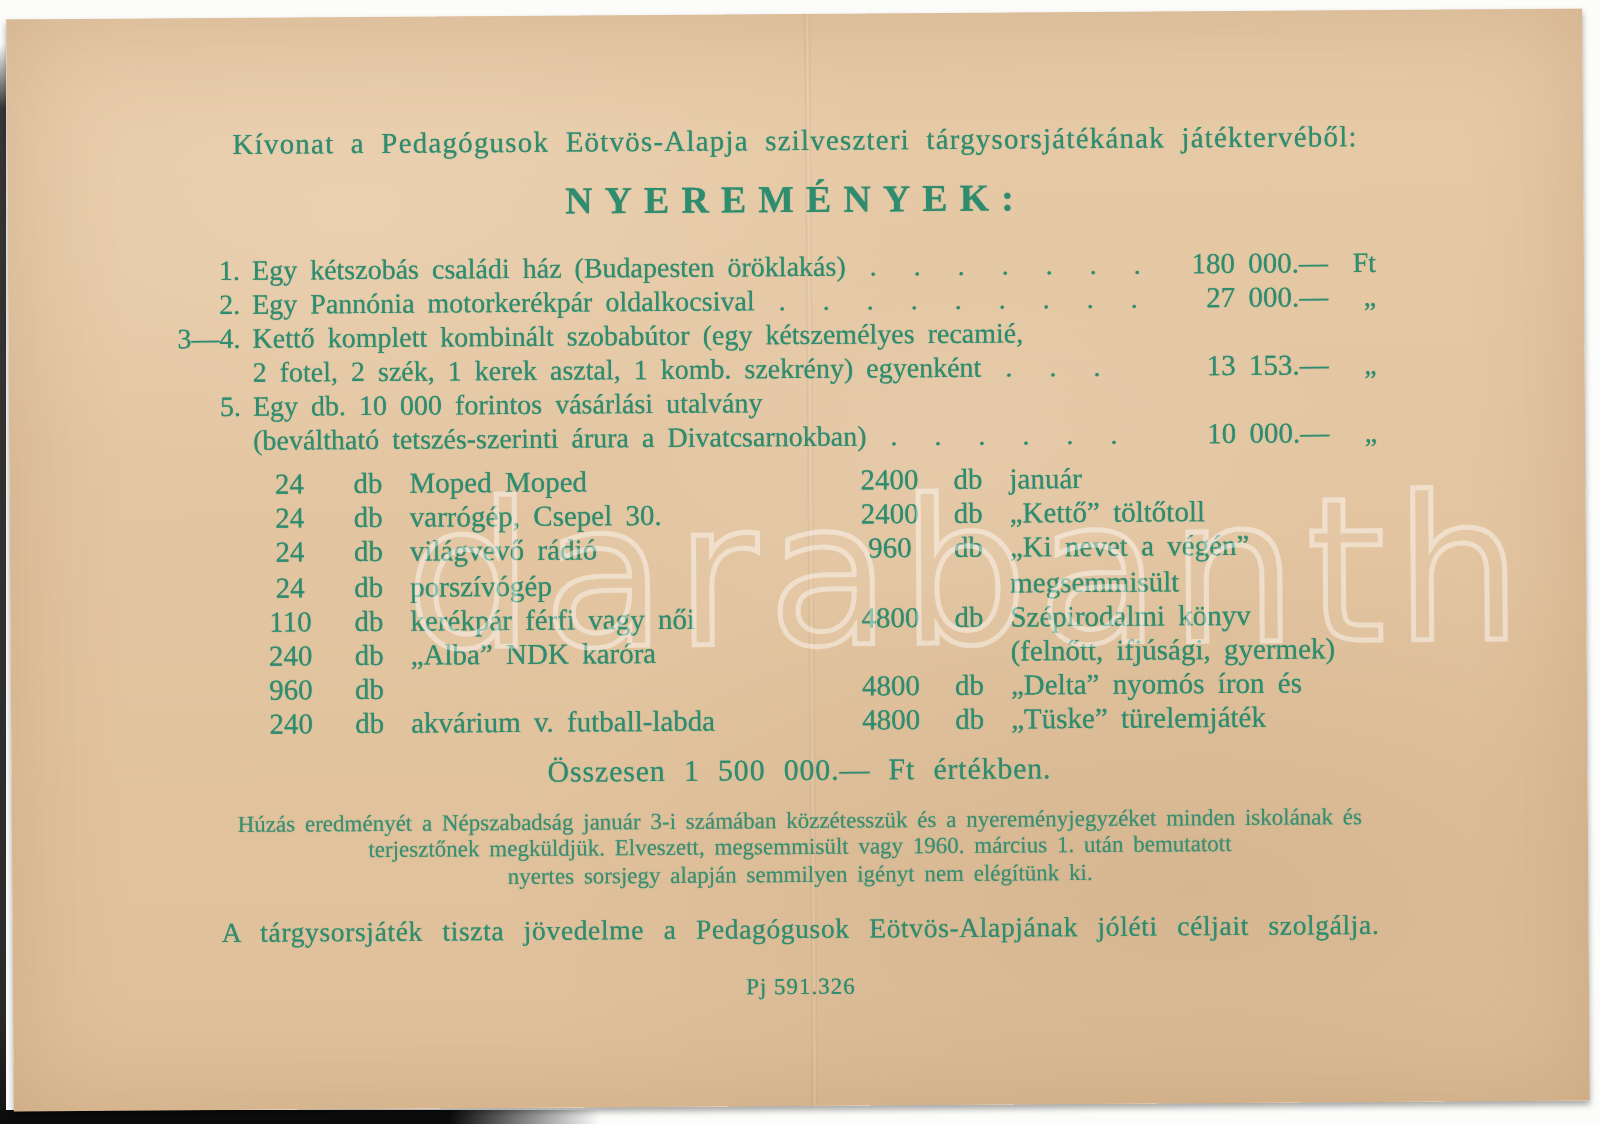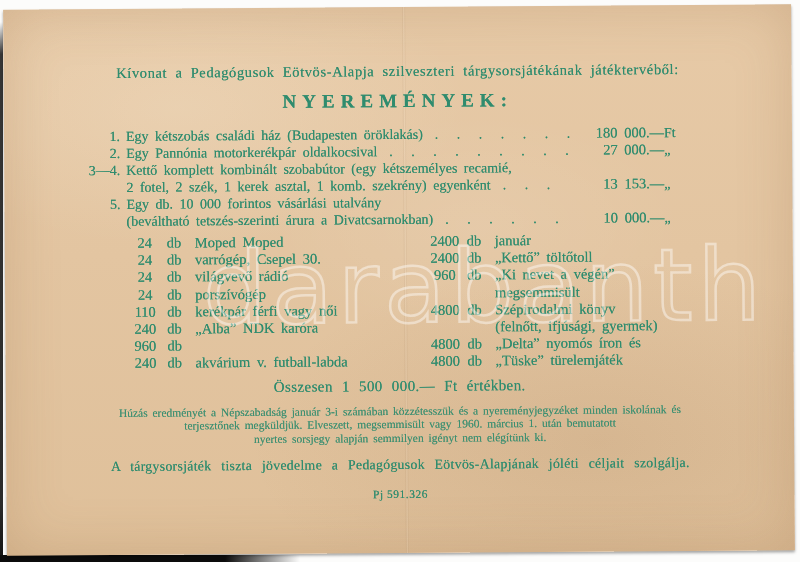--- a/index.html
+++ b/index.html
@@ -44,28 +44,28 @@
     position:absolute;top:83px;left:0;width:100%;text-align:center;
     font-size:19px;font-weight:bold;letter-spacing:6px;white-space:nowrap;
   }
 
   .main-list{position:absolute;top:119px;left:70px;right:104px;font-size:14px;line-height:16.4px;word-spacing:3px;}
   .m-row{display:flex;align-items:baseline;}
   .m-num{width:46px;text-align:right;flex:none;margin-right:6px;white-space:nowrap;}
   .m-text{flex:none;white-space:nowrap;}
   .m-dots{flex:1;overflow:hidden;white-space:nowrap;padding-left:12px;letter-spacing:6px;}
   .m-amount{width:92px;flex:none;text-align:right;white-space:nowrap;font-size:14.5px;}
-  .m-cur{width:24px;flex:none;text-align:left;white-space:nowrap;}
+  .m-cur{width:24px;flex:none;text-align:right;white-space:nowrap;}
 
   .col-list{position:absolute;top:226px;font-size:14.5px;line-height:17.2px;word-spacing:3px;}
   .col-left{left:118px;width:290px;}
   .col-right{left:418px;width:330px;}
   .c-row{display:flex;align-items:baseline;}
   .c-qty{width:44px;flex:none;text-align:center;white-space:nowrap;}
-  .c-unit{width:20px;flex:none;white-space:nowrap;}
+  .c-unit{width:20px;flex:none;margin-left:10px;white-space:nowrap;}
   .c-name{margin-left:8px;white-space:nowrap;}
 
   .total-line{
     position:absolute;top:371px;left:0;width:100%;text-align:center;
     font-size:15px;letter-spacing:.4px;word-spacing:5px;white-space:nowrap;
   }
   .fine-print{
     position:absolute;top:398px;left:0;width:100%;text-align:center;
     font-size:11.5px;line-height:13.4px;word-spacing:2px;color:#3b8f71;
     text-shadow:0 0 .6px rgba(59,143,113,.7);

